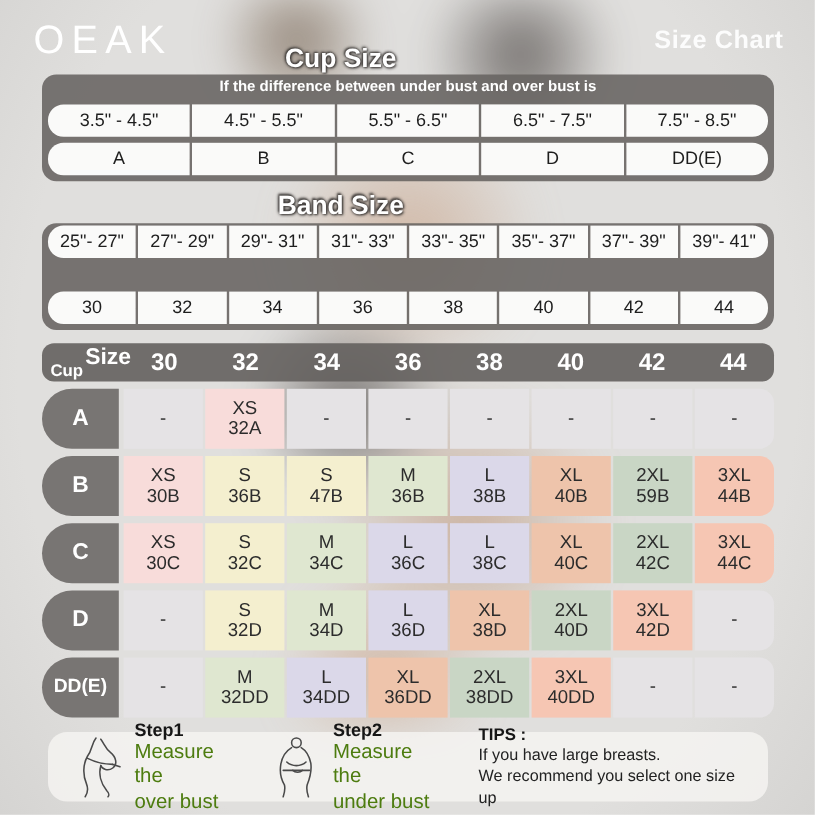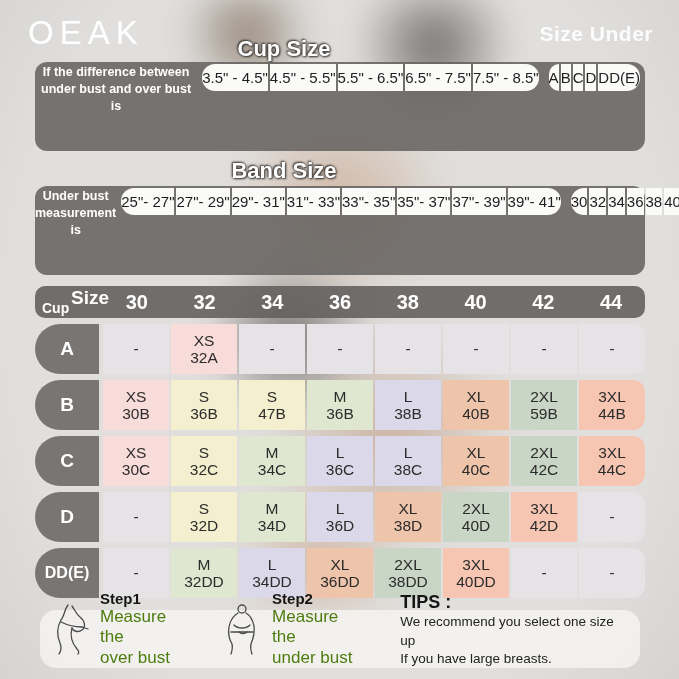--- a/index.html
+++ b/index.html
@@ -25,21 +25,21 @@
   .brand{left:28px;top:14px;color:#fff;font-size:33px;font-weight:500;letter-spacing:6px;}
   .page-title{right:26px;top:22px;color:#fcfcfc;font-size:21px;font-weight:600;letter-spacing:.5px;}
   .section-title{
     left:0;width:568px;text-align:center;color:#fff;font-weight:800;font-size:22px;
     text-shadow:0 0 3px rgba(55,52,50,.95),1px 1px 2px rgba(55,52,50,.9),-1px -1px 2px rgba(55,52,50,.9);
   }
   .t-cup{top:36px;} .t-band{top:158px;}
   
   .gray-table{
     left:35px;width:610px;background:rgba(103,99,97,.88);border-radius:12px;
-    display:flex;flex-direction:row;justify-content:space-between;padding:2px 0 5px 0;box-sizing:border-box;
+    display:flex;flex-direction:column;justify-content:space-between;padding:2px 0 5px 0;box-sizing:border-box;
   }
   .ct-cup{top:62px;height:89px;} .ct-band{top:186px;height:89px;}
   .bar-label{color:#fff;font-size:12.5px;font-weight:600;text-align:center;line-height:17px;height:17px;}
   .pill-row{display:flex;column-gap:2px;margin:0 5px;height:27px;}
   .pill-row .cell{
     flex:1;background:#fafaf9;display:flex;align-items:center;justify-content:center;
     font-size:15px;font-weight:500;color:#1e1e1e;white-space:nowrap;
   }
   .pill-row .cell.first{border-radius:13px 0 0 13px;}
   .pill-row .cell.last{border-radius:0 13px 13px 0;}
@@ -60,38 +60,38 @@
   }
   .m-rowhead.small{font-size:16px;}
   .m-cell{
     display:flex;flex-direction:column;align-items:center;justify-content:center;
     font-size:15.5px;color:#2c2c2c;line-height:1.12;font-weight:500;
   }
   .m-row .m-cell:last-child{border-radius:0 12px 12px 0;}
   
   .footer-panel{
     left:40px;top:610px;width:600px;height:58px;border-radius:16px;background:rgba(246,245,243,.8);
-    display:flex;align-items:flex-end;padding:0 8px;box-sizing:border-box;
+    display:flex;align-items:center;padding:0 20px;box-sizing:border-box;
   }
   .step{display:flex;align-items:center;}
   .step svg{flex:0 0 auto;}
   .step-text{margin-left:10px;}
   .step-label{font-size:15px;font-weight:700;color:#161616;}
   .step-line{font-size:17px;color:#4d7c0f;line-height:1.2;}
   .tips{margin-left:34px;}
-  .tips-label{font-size:18px;font-weight:700;color:#161616;}
+  .tips-label{font-size:14px;font-weight:700;color:#161616;}
   .tips-line{font-size:13.5px;color:#222;line-height:1.35;}
 </style>
 </head>
 <body>
 
 <div class="photo-backdrop"></div>
 
 <div class="layer brand">OEAK</div>
-<div class="layer page-title">Size Under</div>
+<div class="layer page-title">Size Chart</div>
 
 <div class="layer section-title t-cup">Cup Size</div>
 
 <div class="layer gray-table ct-cup">
   <div class="bar-label">If the  difference between under bust and over bust is</div>
   <div class="pill-row" id="cup-ranges">
       <div class="cell first">3.5" -  4.5"</div>
       <div class="cell">4.5" -  5.5"</div>
       <div class="cell">5.5" -  6.5"</div>
       <div class="cell">6.5" -  7.5"</div>
@@ -102,21 +102,20 @@
       <div class="cell">B</div>
       <div class="cell">C</div>
       <div class="cell">D</div>
       <div class="cell last">DD(E)</div>
     </div>
 </div>
 
 <div class="layer section-title t-band">Band Size</div>
 
 <div class="layer gray-table ct-band">
-  <div class="bar-label">Under bust measurement is</div>
   <div class="pill-row" id="band-ranges">
       <div class="cell first">25"- 27"</div>
       <div class="cell">27"- 29"</div>
       <div class="cell">29"- 31"</div>
       <div class="cell">31"- 33"</div>
       <div class="cell">33"- 35"</div>
       <div class="cell">35"- 37"</div>
       <div class="cell">37"- 39"</div>
       <div class="cell last">39"- 41"</div>
     </div>
@@ -319,16 +318,16 @@
       </g>
     </svg>
     <div class="step-text">
       <div class="step-label">Step2</div>
       <div class="step-line">Measure the</div>
       <div class="step-line">under bust</div>
     </div>
   </div>
   <div class="tips">
     <div class="tips-label">TIPS :</div>
+    <div class="tips-line">If you have large breasts.</div>
     <div class="tips-line">We recommend you select one size up</div>
-    <div class="tips-line">If you have large breasts.</div>
   </div>
 </div>
 
 </body></html>

